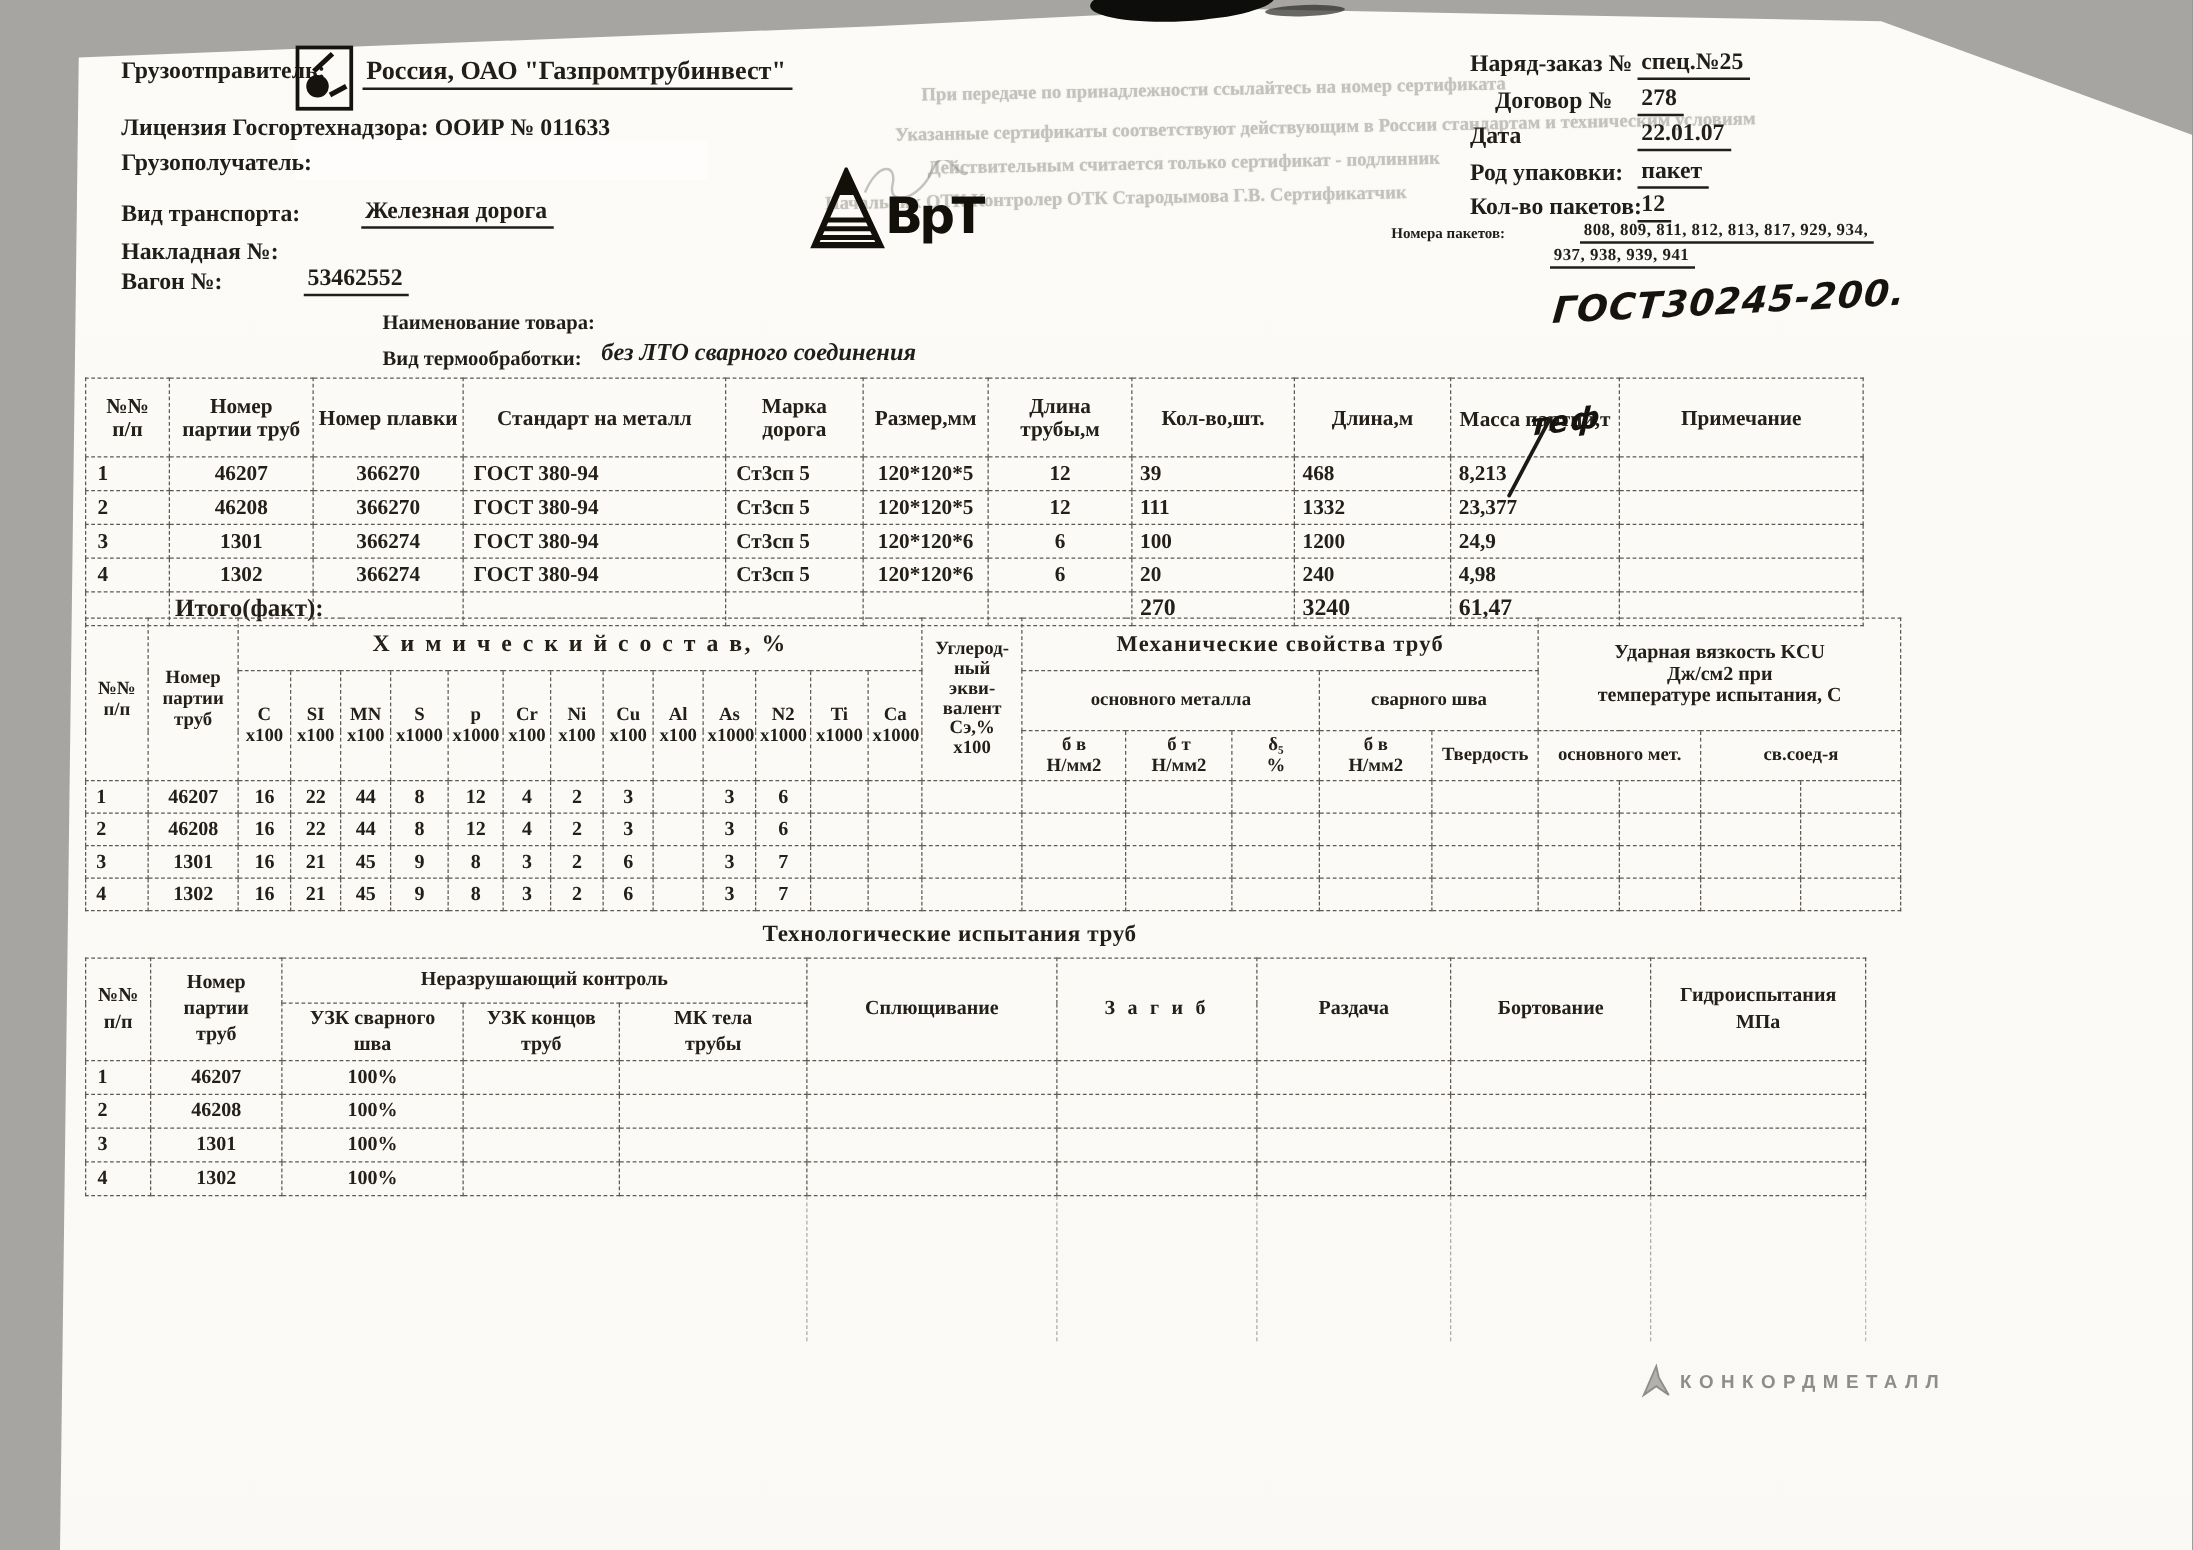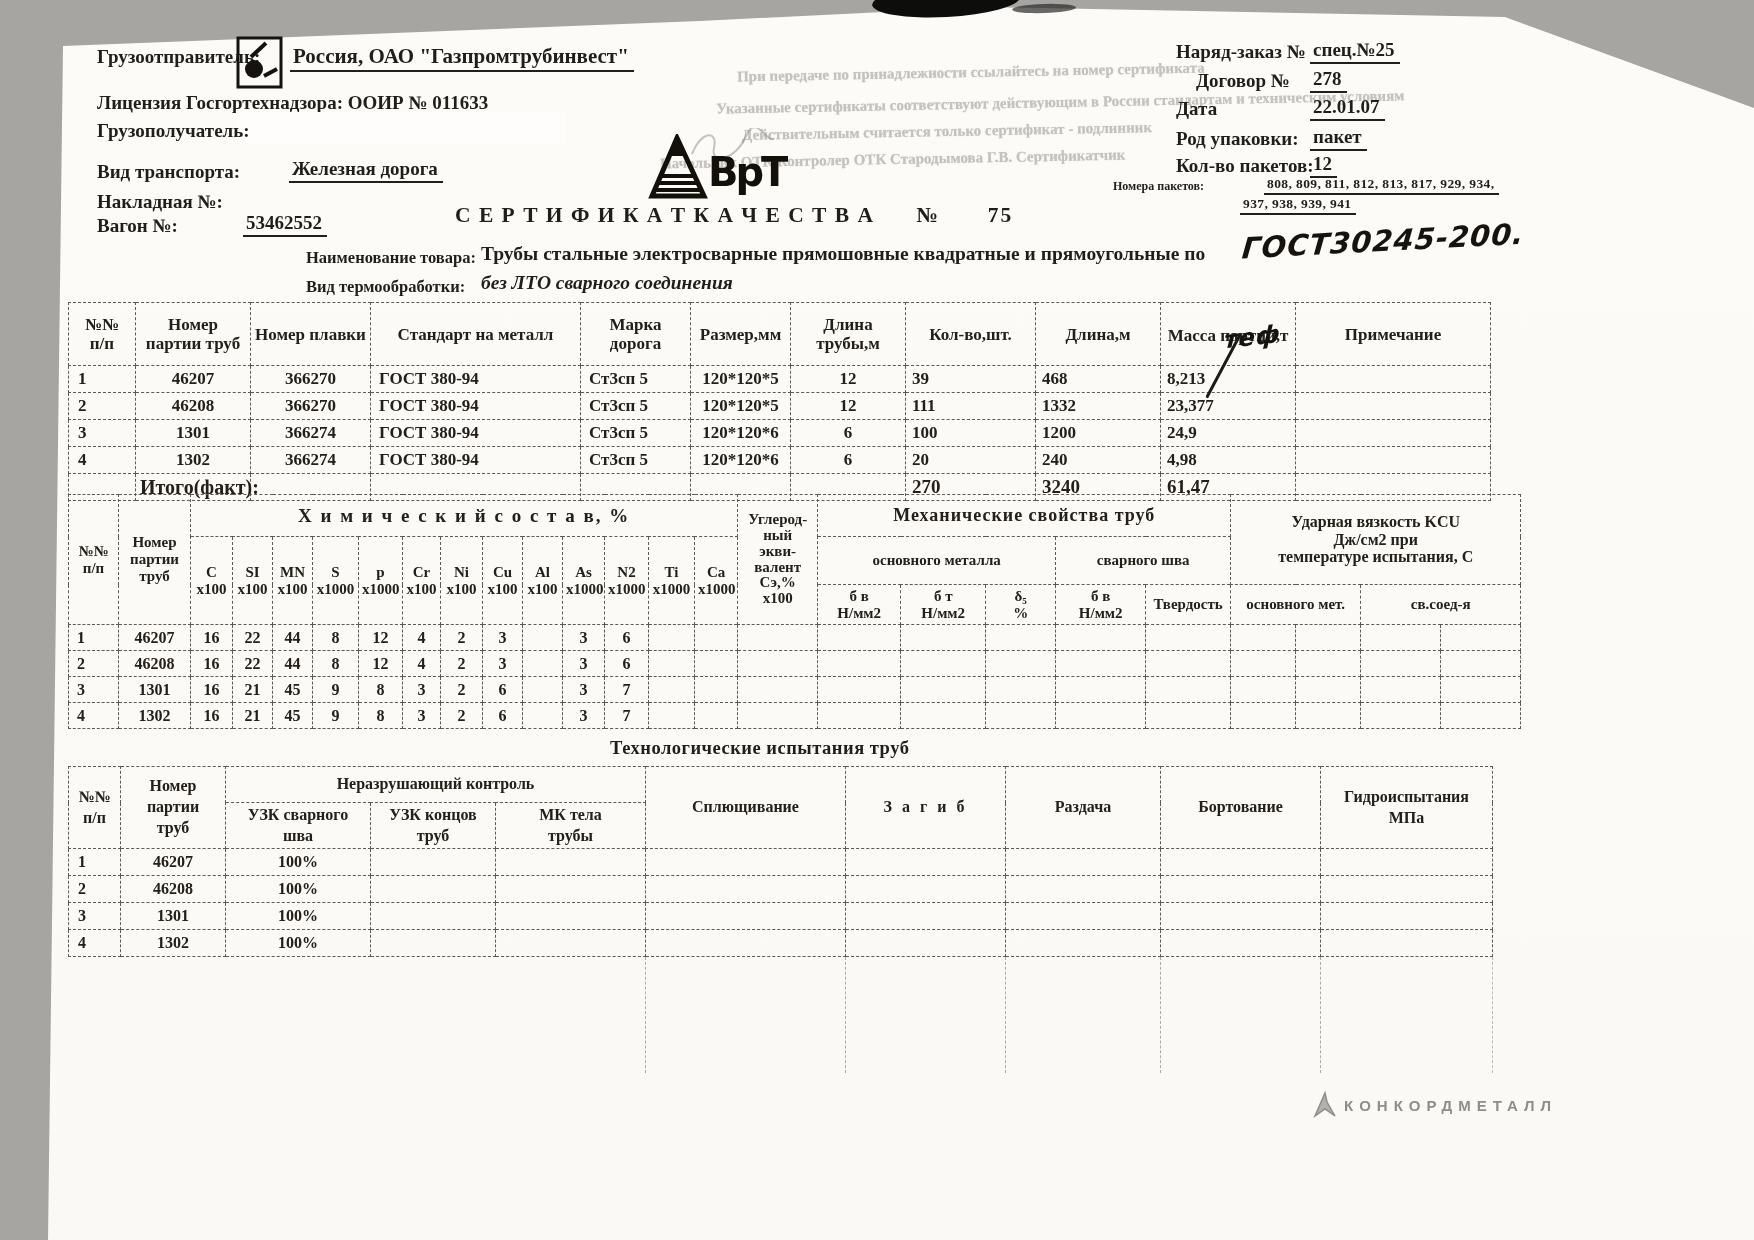--- a/index.html
+++ b/index.html
@@ -126,26 +126,22 @@
 
   <svg class="abs" style="left:648px;top:134px;" width="140" height="66" viewBox="0 0 140 66">
     <polygon points="29,4 4,62 56,62" fill="none" stroke="#121009" stroke-width="5"></polygon>
     <polygon points="29,4 21,22 38,22" fill="#121009"></polygon>
     <rect x="12" y="40" width="36" height="4" fill="#121009"></rect>
     <rect x="9" y="47" width="42" height="4" fill="#121009"></rect>
     <rect x="6" y="54" width="48" height="4" fill="#121009"></rect>
     <text x="60" y="52" font-family="DejaVu Sans, sans-serif" font-size="40" font-weight="900" letter-spacing="-3" fill="#121009">ВрТЗ</text>
   </svg>
 
-  <div class="title-row">
-    <span>С Е Р Т И Ф И К А Т   К А Ч Е С Т В А</span><span class="gap1">№</span><span class="gap2">75</span>
-  </div>
 
   <div class="abs prod-lab" style="left:306px;top:248px;">Наименование  товара:</div>
-  <div class="abs prod-val" style="left:481px;top:243px;">Трубы  стальные  электросварные  прямошовные  квадратные  и  прямоугольные  по</div>
   <div class="hw-gost">ГОСТ30245-200.</div>
   <div class="abs prod-lab" style="left:306px;top:277px;">Вид  термообработки:</div>
   <div class="abs prod-val" style="left:481px;top:272px;font-style:italic;">без  ЛТО  сварного  соединения</div>
 
   <table class="t t1">
     <colgroup>
       <col style="width:67px">
         <col style="width:115px">
         <col style="width:120px">
         <col style="width:210px">

